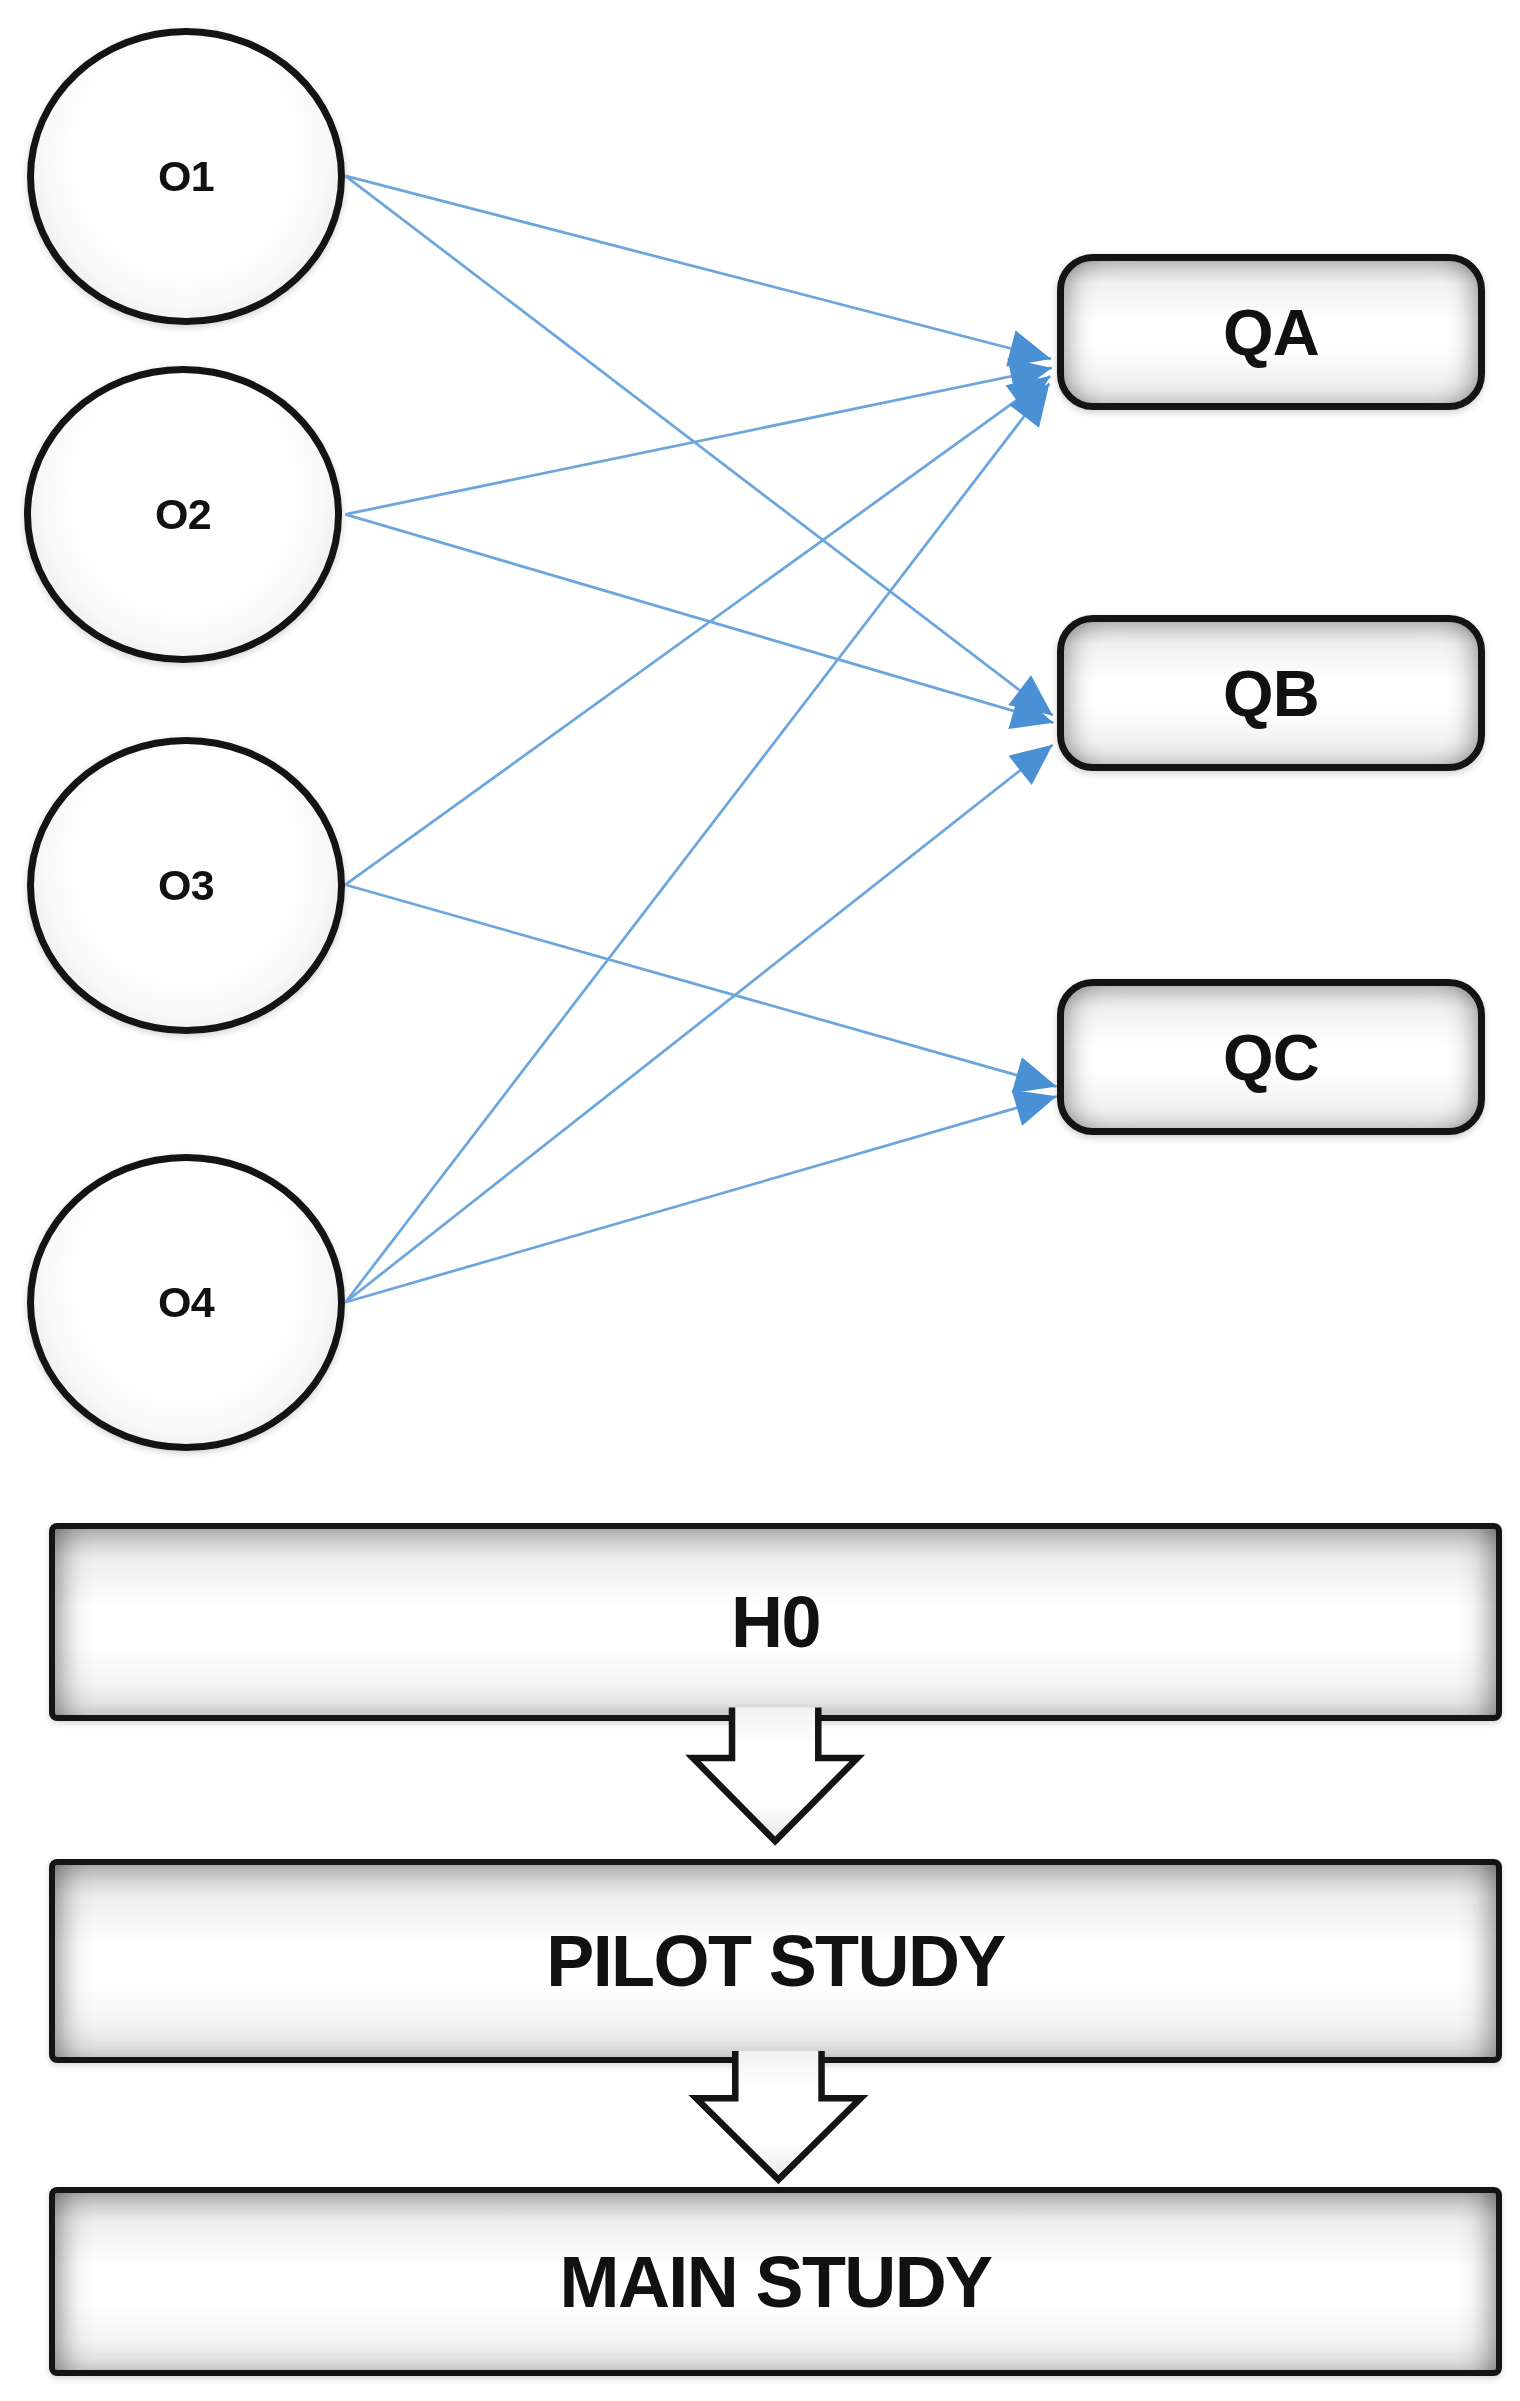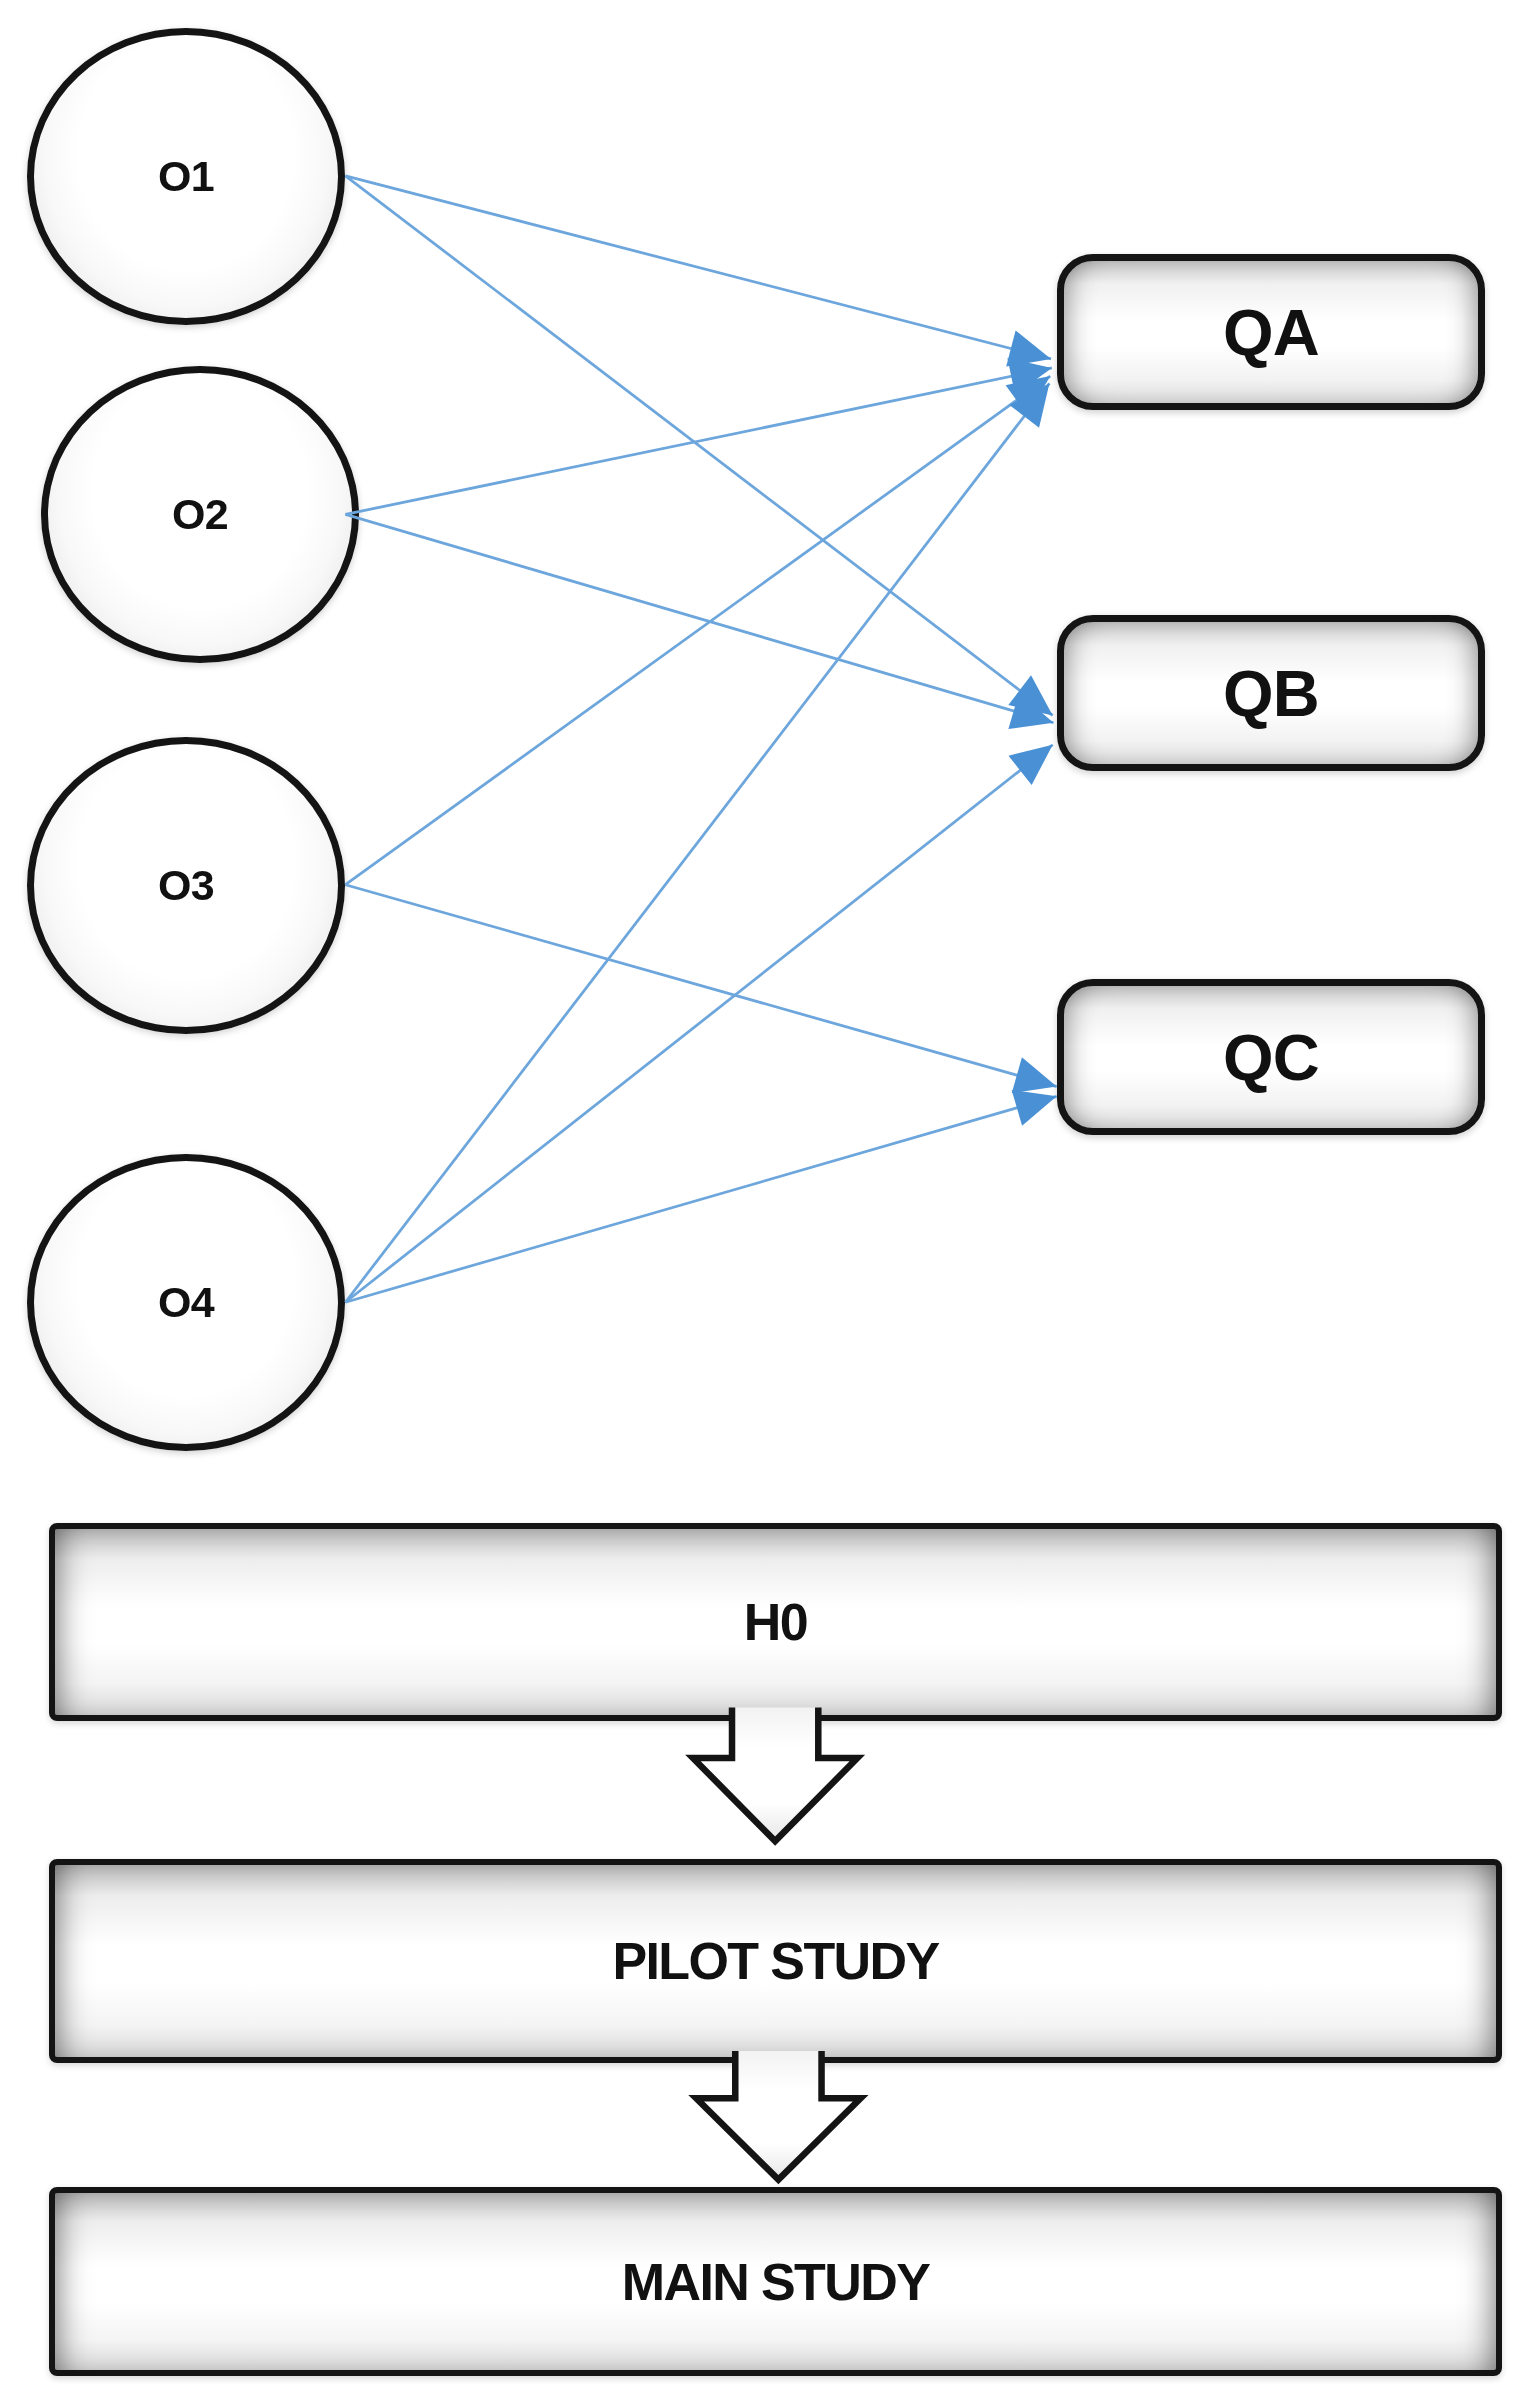--- a/index.html
+++ b/index.html
@@ -47,40 +47,40 @@
     border:6.5px solid #141414;
     border-radius:8.1px;
     box-sizing:border-box;
     background:linear-gradient(180deg,#b9b9b9 0%,#ededed 16%,#ffffff 42%,#ffffff 62%,#f4f4f4 83%,#d8d8d8 100%);
     box-shadow:inset 24.4px 0 31px -21px rgba(0,0,0,0.5),
                inset -24.4px 0 31px -21px rgba(0,0,0,0.5),
                0 2.4px 6.5px rgba(0,0,0,0.15);
     display:flex;align-items:center;justify-content:center;
   }
   .bar span{
-    font-size:52px;font-weight:700;color:#111111;letter-spacing:-1.6px;
+    font-size:72px;font-weight:700;color:#111111;letter-spacing:-1.6px;
   }
   #bar-h0{top:1523px;height:198px;}
   #bar-pilot{top:1859px;height:204px;}
   #bar-main{top:2187px;height:189px;}
   
   #overlay{
     position:absolute;left:0;top:0;width:1521px;height:2401px;
     pointer-events:none;
   }
 </style>
 </head>
 <body>
 
 <div class="canvas">
 
   <div class="onode" id="node-o1" style="left:27px;top:28px;">
     <span>O1</span>
   </div>
-  <div class="onode" id="node-o2" style="left:41px;top:366px;text-align:center;">
+  <div class="onode" id="node-o2" style="left:24px;top:366px;text-align:center;">
     <span>O2</span>
   </div>
   <div class="onode" id="node-o3" style="left:27px;top:737px;">
     <span>O3</span>
   </div>
   <div class="onode" id="node-o4" style="left:27px;top:1154px;">
     <span>O4</span>
   </div>
 
   <div class="qnode" id="node-qa" style="left:1057px;top:254px;">

